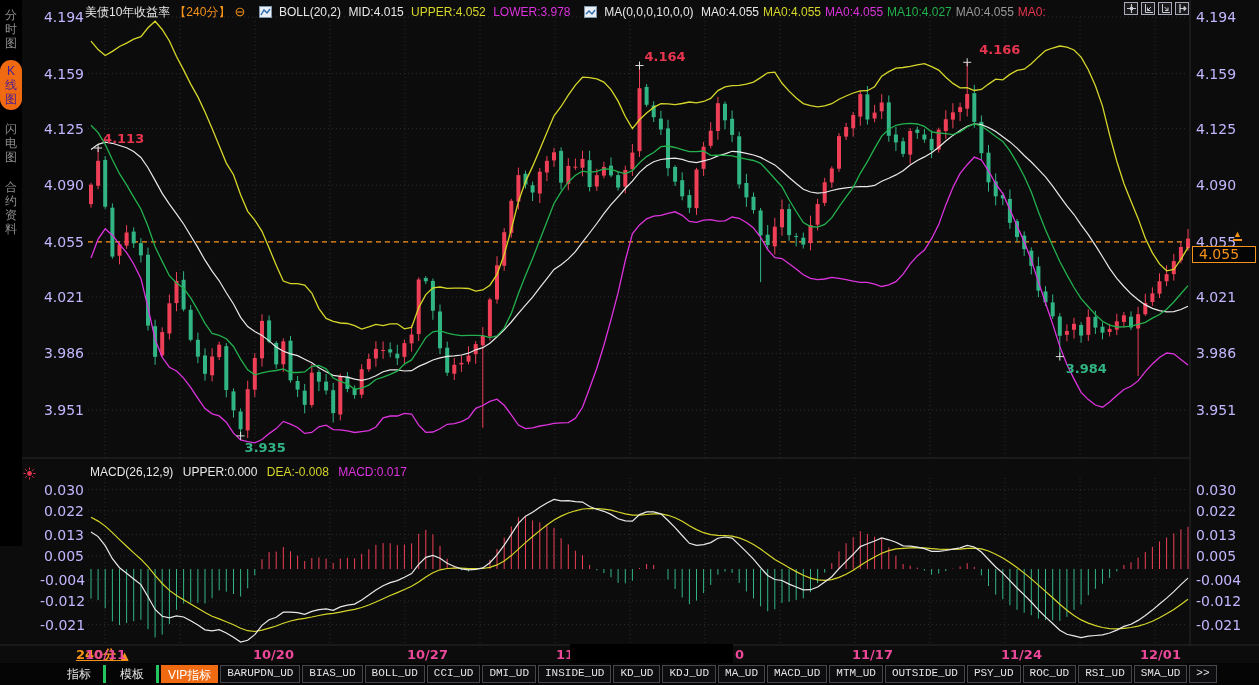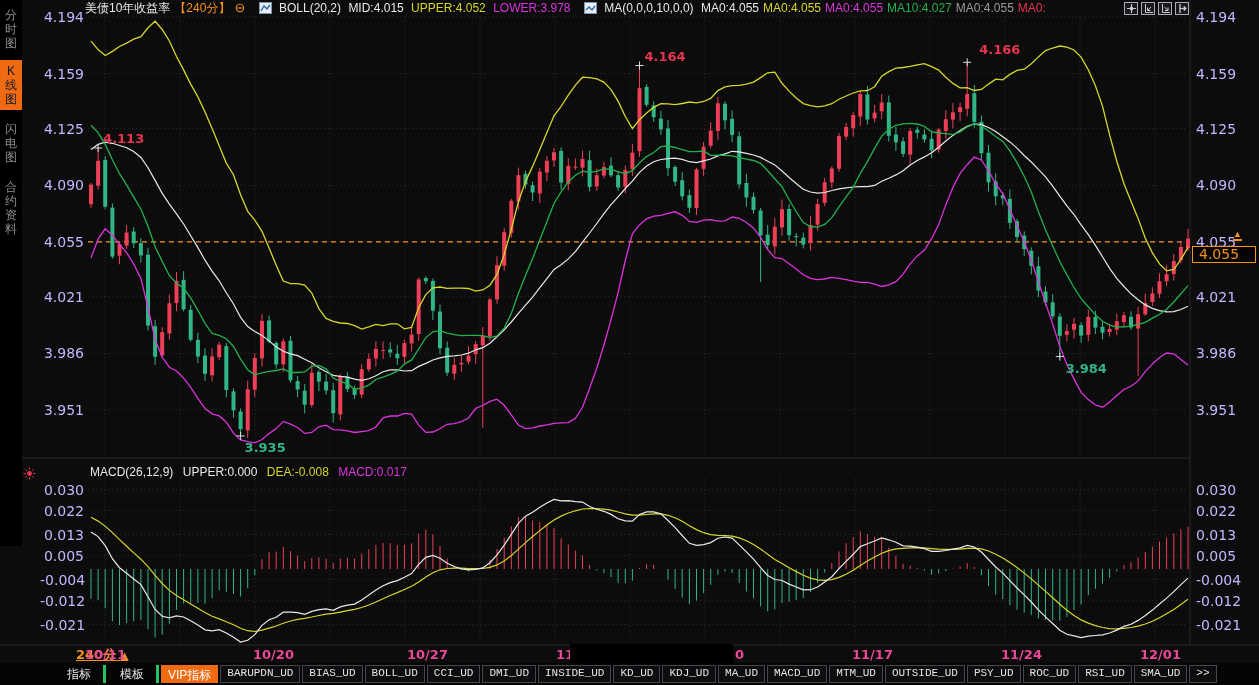--- a/index.html
+++ b/index.html
@@ -1,31 +1,31 @@
 <!DOCTYPE html>
 <html><head>
 <meta charset="utf-8">
 <style>
   html,body{margin:0;padding:0;background:#000;}
   .stage{position:relative;width:1259px;height:685px;background:#0c0c0d;overflow:hidden;
          font-family:"Liberation Sans",sans-serif;}
   .stage *{box-sizing:border-box;}
   #svgwrap{position:absolute;left:0;top:0;width:1259px;height:685px;}
   
-  .hdr{position:absolute;left:85px;top:0;height:16px;line-height:15px;font-size:12px;color:#e2e2e2;white-space:nowrap;z-index:5;}
+  .hdr{position:absolute;left:85px;top:0;height:16px;line-height:23px;font-size:12px;color:#e2e2e2;white-space:nowrap;z-index:5;}
   .hdr span{margin-right:4px;}
   .o{color:#f7931a;} .yel{color:#d6d62a;} .mag{color:#dd33dd;} .wht{color:#e8e8e8;}
   .mini-ic{display:inline-block;vertical-align:-2px;margin:0 2px 0 6px;}
   .toolbar{position:absolute;right:70px;top:2px;z-index:6;display:flex;gap:3px;}
   .tbtn{width:14px;height:13px;border:1px solid #aab;background:#1a1a1c;display:flex;align-items:center;justify-content:center;cursor:pointer;}
   
   .sidebar{position:absolute;left:0;top:0;width:22px;height:546px;background:#000;z-index:8;}
   .sbitem{position:absolute;left:0;width:22px;padding:4px 4px;font-size:12px;line-height:14px;
           color:#8e8e8e;text-align:center;word-break:break-all;cursor:pointer;}
-  .sbitem.active{background:#f06a12;color:#0f172a;}
+  .sbitem.active{background:#f06a12;color:#4c1d95;border-radius:11px;}
   
   .tick{position:absolute;font:14px "DejaVu Sans",sans-serif;color:#c4b5fd;transform:translateY(-50%);white-space:nowrap;}
   .tick.l{width:44px;text-align:right;}
   
   .ptag{position:absolute;left:1192px;width:64px;height:17px;border:1px solid #f7931a;background:#050505;
         color:#f7931a;font:14px "DejaVu Sans",sans-serif;text-align:left;padding-left:6px;line-height:15px;z-index:6;}
   .pmark{position:absolute;left:1233px;color:#f7931a;font-size:9px;line-height:9px;border-bottom:2px solid #f7931a;z-index:6;}
   
   .macdhdr{position:absolute;left:90px;top:465px;font-size:12px;color:#e2e2e2;white-space:nowrap;z-index:5;}
   .macdhdr span{margin-right:6px;margin-top:44px;}

